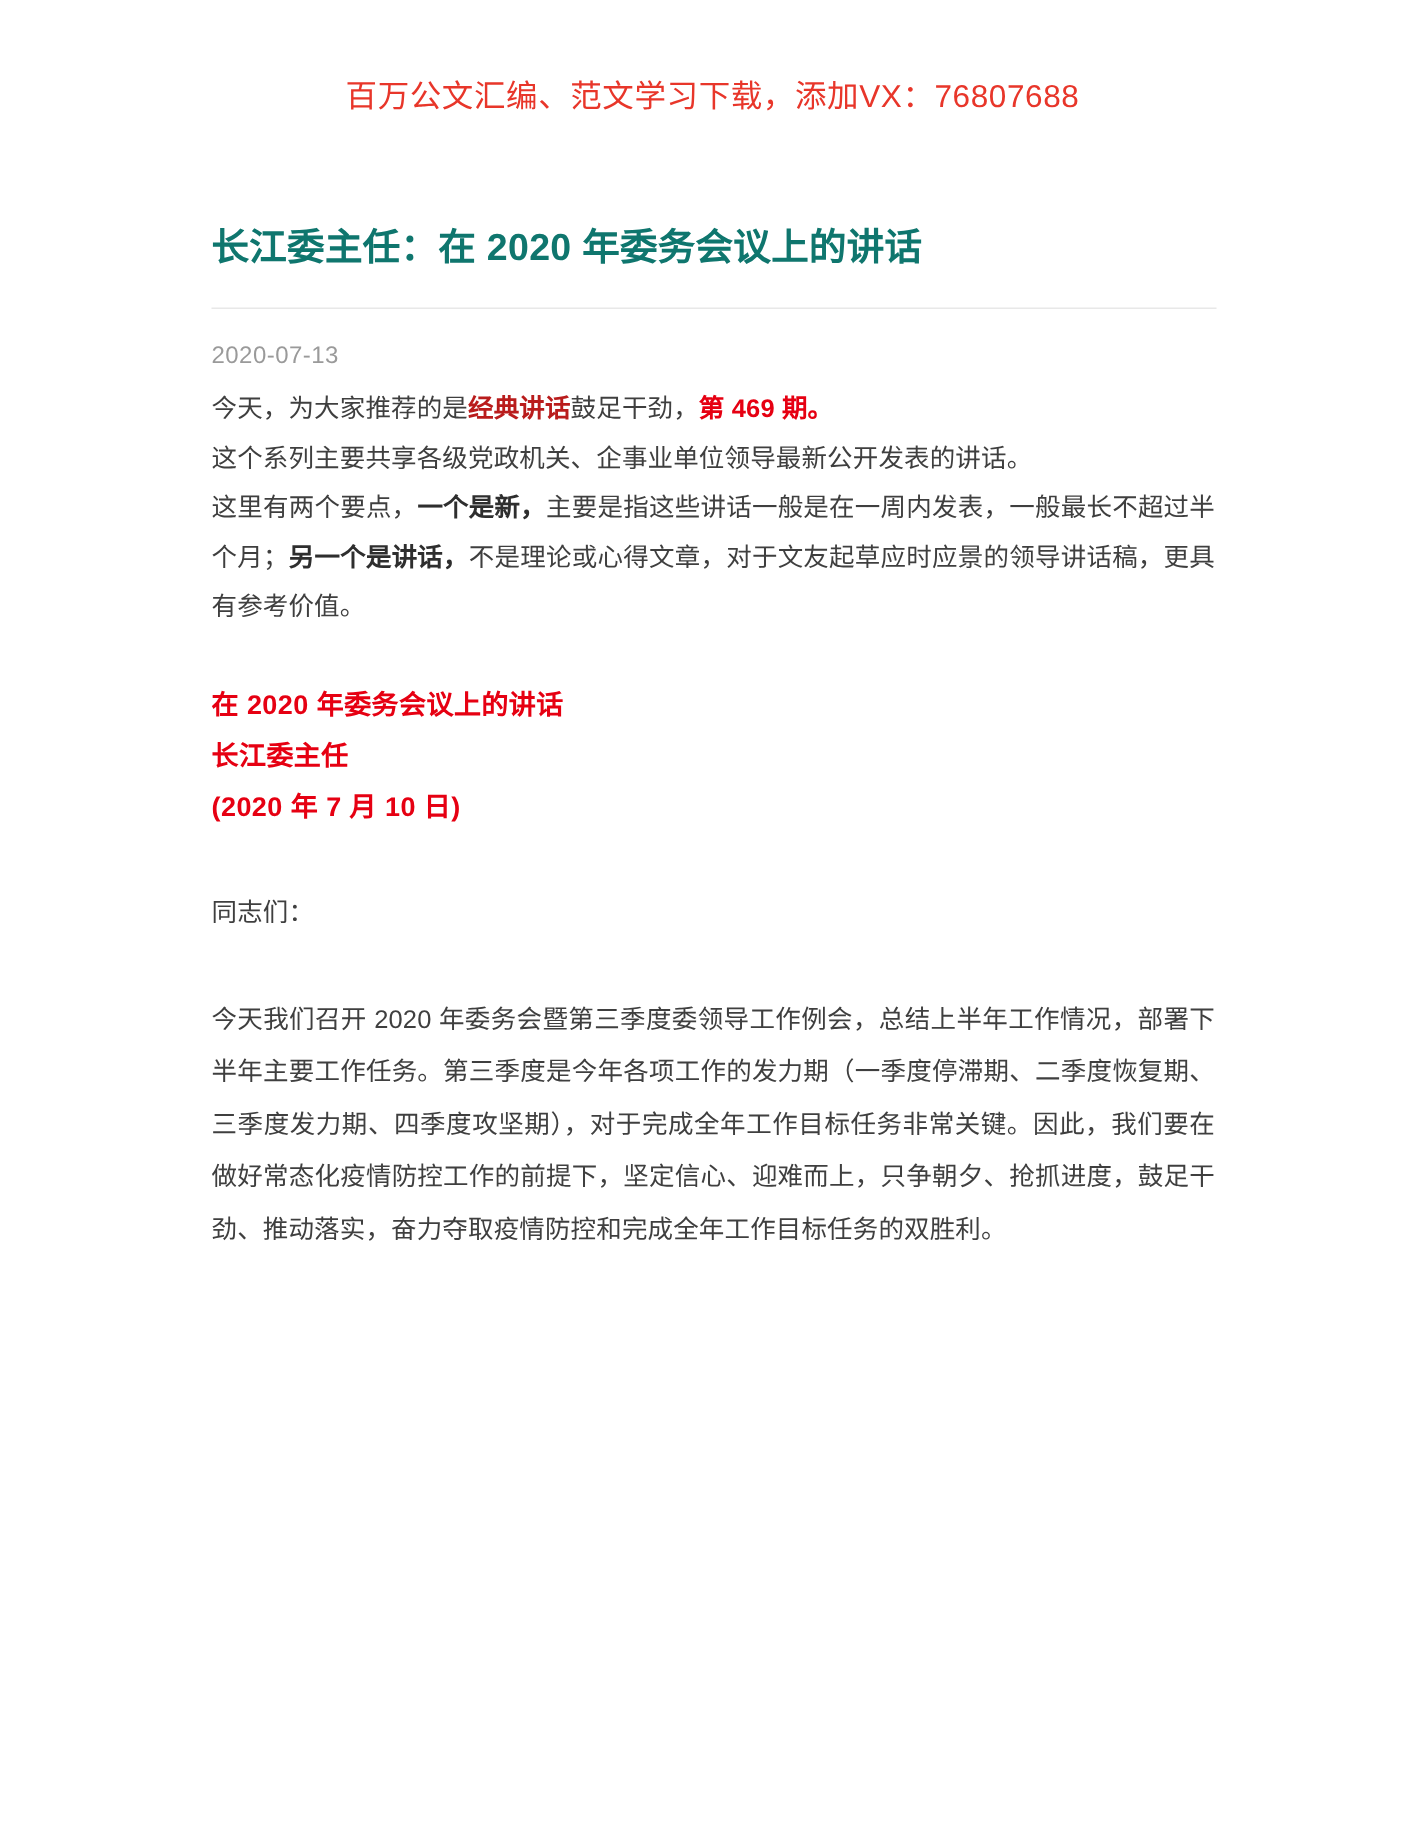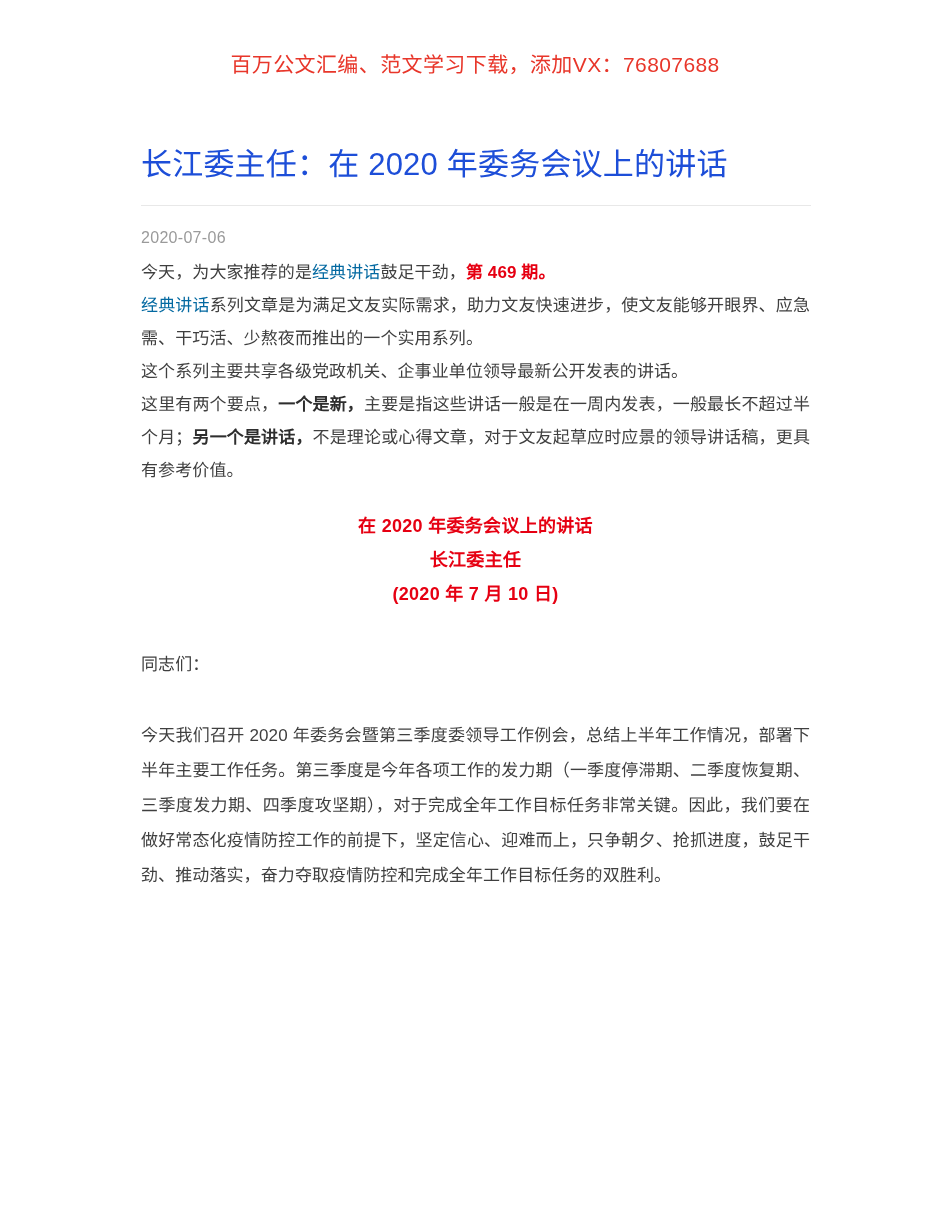--- a/index.html
+++ b/index.html
@@ -44,24 +44,24 @@
   }
 
   
   .content {
     margin: 0 auto;
     width: 670px;
     padding-left: 1px;
   }
 
   .doc-title {
-    font-size: 31px;
+    font-size: 25px;
     line-height: 36px;
-    font-weight: 400;
-    color: #1d4ed8;
+    font-weight: 700;
+    color: #0f766e;
     margin: 61px 0 0 0;
     letter-spacing: 0.2px;
   }
 
   .divider {
     height: 1px;
     background: #e8e8e8;
     margin: 22px 0 0 0;
     width: 670px;
   }
@@ -88,28 +88,27 @@
   }
 
   .b { font-weight: bold; color: #2e2e2e; }
   .red-bold {
     color: #e60012;
     font-weight: bold;
     margin-top: 38px;
   }
   .serif-gray {
     font-family: "Liberation Serif", "DejaVu Serif", serif;
-    color: #0369a1;
-    font-weight: 400;
+    color: #b91c1c;
+    font-weight: 700;
   }
 
   
   .speech-head {
-    margin-top: 22px;
-    text-align: center;
+    margin-top: 32px;
   }
   .speech-head div {
     color: #e60012;
     font-weight: bold;
     font-size: 18px;
     line-height: 34px;
     letter-spacing: 0.3px;
   }
 
   
@@ -135,31 +134,28 @@
   <div class="promo-banner">
     <span class="promo-text">百万公文汇编、范文学习下载，添加VX：76807688</span>
   </div>
 
   <div class="content">
 
     <h1 class="doc-title">长江委主任：在 2020 年委务会议上的讲话</h1>
 
     <div class="divider"></div>
 
-    <div class="doc-date">2020-07-06</div>
+    <div class="doc-date">2020-07-13</div>
 
     <div class="intro">
 
       <p>
         <span>今天，为大家推荐的是</span><span class="serif-gray">经典讲话</span><span>鼓足干劲，</span><span class="red-bold">第 469 期。</span>
       </p>
 
-      <p>
-        <span class="serif-gray">经典讲话</span><span>系列文章是为满足文友实际需求，助力文友快速进步，使文友能够开眼界、应急需、干巧活、少熬夜而推出的一个实用系列。</span>
-      </p>
 
       <p>这个系列主要共享各级党政机关、企事业单位领导最新公开发表的讲话。</p>
 
       <p>
         <span>这里有两个要点，</span><span class="b">一个是新，</span><span>主要是指这些讲话一般是在一周内发表，一般最长不超过半个月；</span><span class="b">另一个是讲话，</span><span>不是理论或心得文章，对于文友起草应时应景的领导讲话稿，更具有参考价值。</span>
       </p>
 
     </div>
 
     <div class="speech-head">

